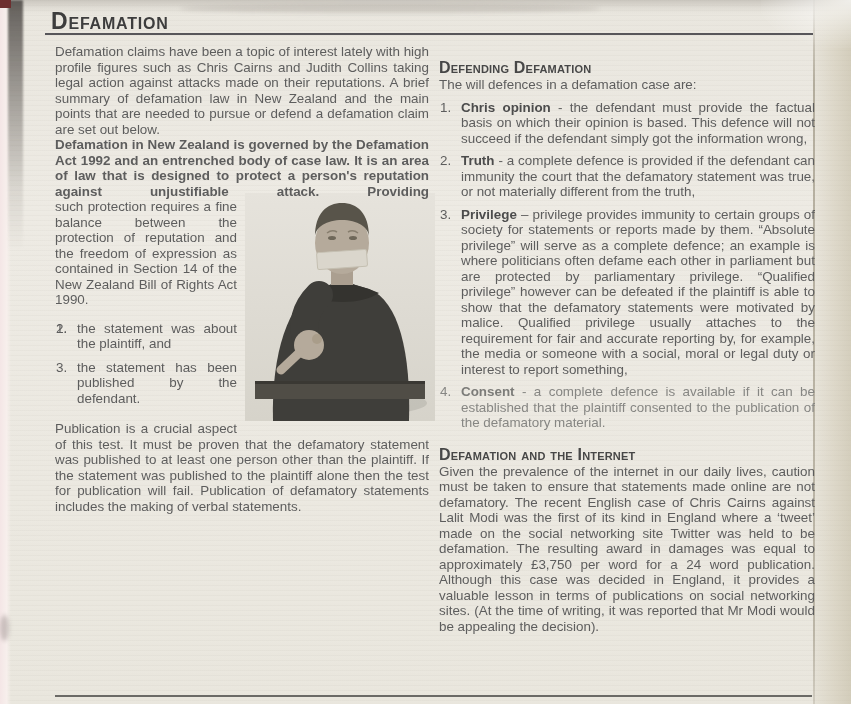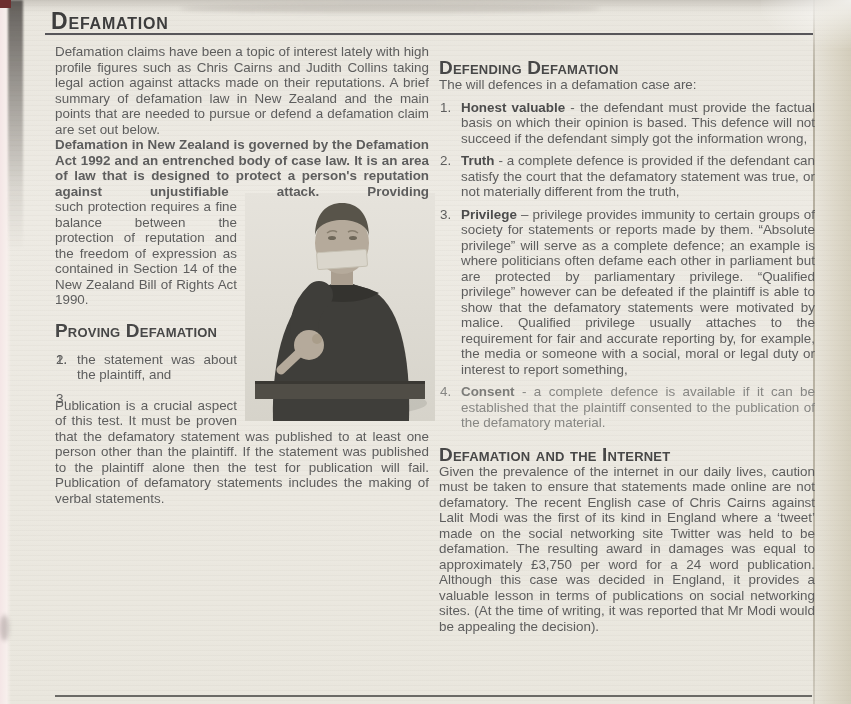--- a/index.html
+++ b/index.html
@@ -40,21 +40,21 @@
     font-variant:small-caps;letter-spacing:0.8px;line-height:22px;
   }
   .title-rule{height:2px;background:#57565a;margin:1px 0 0 -10px;width:768px;}
   .columns{display:flex;gap:10px;margin-top:9px;}
   .col{font-size:13.4px;line-height:15.5px;color:#5d5d5d;text-align:justify;}
   .col.left{width:374px;}
   .col.right{width:376px;}
   p{margin:0;}
   .para-gap{margin-top:13px;}
   h2{
-    font-size:19px;font-weight:bold;color:#474747;font-variant:small-caps;
+    font-size:16px;font-weight:bold;color:#474747;font-variant:small-caps;
     margin:15px 0 1px 0;line-height:16px;letter-spacing:0.2px;text-align:left;
   }
   h2.first{margin-top:16px;}
   .force-just{text-align:justify;text-align-last:justify;font-weight:bold;}
   
   .photo{
     float:right;width:190px;height:228px;margin:-6px -6px 4px 8px;
     background:linear-gradient(180deg,#e3e0d9 0%,#dedbd3 55%,#d8d5cc 100%);
   }
   .photo svg{display:block;width:100%;height:100%;}
@@ -123,52 +123,52 @@
               <path d="M74,102 C60,116 56,132 62,148" stroke="#3f3e3a" stroke-width="28" fill="none" stroke-linecap="round"></path>
               <circle cx="64" cy="152" r="15" fill="#b5aa9b"></circle>
               <path d="M54,160 L36,177" stroke="#b5aa9b" stroke-width="9" stroke-linecap="round"></path>
               <circle cx="72" cy="146" r="5" fill="#a2957f" opacity="0.6"></circle>
 
               <rect x="10" y="190" width="170" height="16" fill="#504d46"></rect>
               <rect x="10" y="188" width="170" height="3" fill="#3a3833"></rect>
             </svg>
           </div>
           <p>such protection requires a fine balance between the protection of reputation and the freedom of expression as contained in Section 14 of the New Zealand Bill of Rights Act 1990.</p>
-          <h2>Proving Defamation</h2>
         </div>
 
 
         <div class="elements para-gap">
           <div class="num-item">
             <span class="num">1.</span>
           </div>
           <div class="num-item">
             <span class="num">2.</span>
             <span>the statement was about the plaintiff, and</span>
           </div>
           <div class="num-item">
             <span class="num">3.</span>
+            <span>the statement has been published by the defendant.</span>
           </div>
         </div>
 
         <p class="para-gap" style="margin-top:15px">Publication is a crucial aspect of this test. It must be proven that the defamatory statement was published to at least one person other than the plaintiff. If the statement was published to the plaintiff alone then the test for publication will fail. Publication of defamatory statements includes the making of verbal statements.</p>
       </div>
 
       <div class="col right">
         <h2 class="first" style="margin-top:16px">Defending Defamation</h2>
         <p>The will defences in a defamation case are:</p>
 
         <div class="defences" style="margin-top:6px">
           <div class="num-item">
             <span class="num">1.</span>
-            <b>Honest valuable</b><span> - </span><span>the defendant must provide the factual basis on which their opinion is based. This defence will not succeed if the defendant simply got the information wrong,</span>
+            <b>Chris opinion</b><span> - </span><span>the defendant must provide the factual basis on which their opinion is based. This defence will not succeed if the defendant simply got the information wrong,</span>
           </div>
           <div class="num-item">
             <span class="num">2.</span>
-            <b>Truth</b><span> - </span><span>a complete defence is provided if the defendant can satisfy the court that the defamatory statement was true, or not materially different from the truth,</span>
+            <b>Truth</b><span> - </span><span>a complete defence is provided if the defendant can immunity the court that the defamatory statement was true, or not materially different from the truth,</span>
           </div>
           <div class="num-item">
             <span class="num">3.</span>
             <b>Privilege</b><span> – </span><span>privilege provides immunity to certain groups of society for statements or reports made by them. “Absolute privilege” will serve as a complete defence; an example is where politicians often defame each other in parliament but are protected by parliamentary privilege. “Qualified privilege” however can be defeated if the plaintiff is able to show that the defamatory statements were motivated by malice. Qualified privilege usually attaches to the requirement for fair and accurate reporting by, for example, the media or someone with a social, moral or legal duty or interest to report something,</span>
           </div>
           <div class="num-item faded">
             <span class="num">4.</span>
             <b style="color:#7c7c79">Consent</b><span> - </span><span>a complete defence is available if it can be established that the plaintiff consented to the publication of the defamatory material.</span>
           </div>
         </div>

